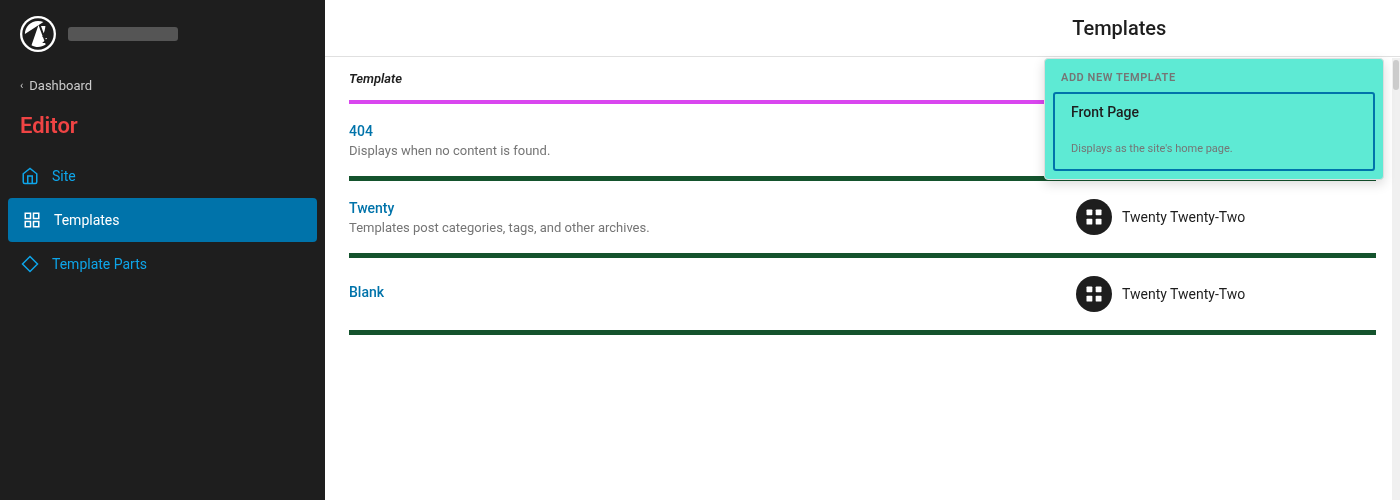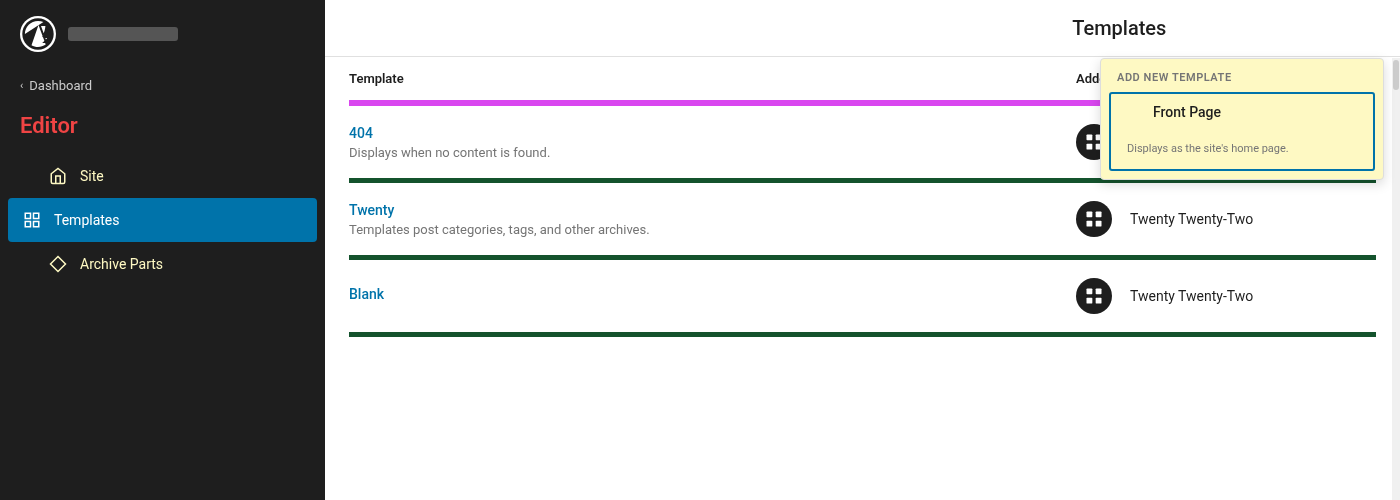--- a/index.html
+++ b/index.html
@@ -69,24 +69,23 @@
       flex-direction: column;
       gap: 0;
     }
 
     .nav-item {
       display: flex;
       align-items: center;
       gap: 12px;
       padding: 12px 20px;
       font-size: 14px;
-      color: #fef9c3;
+      color: #0ea5e9;
       cursor: pointer;
       border-radius: 0;
-      margin-left: 28px;
     }
 
     .nav-item.active {
       background: #0073aa;
       color: #fff;
       border-radius: 4px;
       margin: 0 8px;
       padding: 12px 14px;
     }
 
@@ -136,25 +135,25 @@
       font-size: 14px;
       font-weight: 500;
       cursor: pointer;
     }
 
     
     .dropdown-overlay {
       position: absolute;
       top: 58px;
       right: 16px;
-      background: #fef9c3;
+      background: #5eead4;
       border: 1px solid #ddd;
       border-radius: 4px;
       box-shadow: 0 4px 12px rgba(0,0,0,0.15);
-      width: 284px;
+      width: 340px;
       z-index: 100;
     }
 
     .dropdown-header {
       padding: 12px 16px 8px 16px;
       font-size: 11px;
       font-weight: 600;
       color: #757575;
       letter-spacing: 0.05em;
       text-transform: uppercase;
@@ -166,21 +165,20 @@
       border-radius: 3px;
       margin: 0 8px 8px 8px;
       cursor: pointer;
     }
 
     .dropdown-item-title {
       font-size: 14px;
       font-weight: 500;
       color: #1e1e1e;
       margin-bottom: 4px;
-      margin-left: 26px;
     }
 
     .dropdown-item-desc {
       font-size: 11px;
       color: #757575;
       margin-top: 22px;
     }
 
     
     .scrollbar-track {
@@ -205,24 +203,25 @@
     .table-area {
       flex: 1;
       overflow-y: auto;
       padding: 0 24px;
     }
 
     .table-header {
       display: grid;
       grid-template-columns: 1fr 300px;
       padding: 14px 0;
-      border-bottom: 6px solid #d946ef;
+      border-bottom: 4px solid #d946ef;
       font-size: 13px;
       font-weight: 600;
       color: #1e1e1e;
+      font-style: italic;
     }
 
     .table-row {
       display: grid;
       grid-template-columns: 1fr 300px;
       padding: 18px 0;
       border-bottom: 5px solid #14532d;
       align-items: center;
     }
 
@@ -235,21 +234,21 @@
     }
 
     .template-info .template-desc {
       font-size: 13px;
       color: #757575;
     }
 
     .added-by {
       display: flex;
       align-items: center;
-      gap: 18px;
+      gap: 10px;
     }
 
     .theme-icon {
       width: 36px;
       height: 36px;
       border-radius: 50%;
       background: #1e1e1e;
       display: flex;
       align-items: center;
       justify-content: center;
@@ -313,21 +312,21 @@
       </span>
       <span>Templates</span>
     </div>
 
     <div class="nav-item">
       <span class="nav-icon">
         <svg width="18" height="18" viewBox="0 0 24 24" fill="none" stroke="currentColor" stroke-width="2">
           <polygon points="12,2 22,12 12,22 2,12"></polygon>
         </svg>
       </span>
-      <span>Archive Parts</span>
+      <span>Template Parts</span>
     </div>
   </nav>
 </aside>
 
 <main class="main-content">
   <header class="main-header">
     <div class="header-spacer"></div>
     <h1 class="main-title">Templates</h1>
   </header>
 

